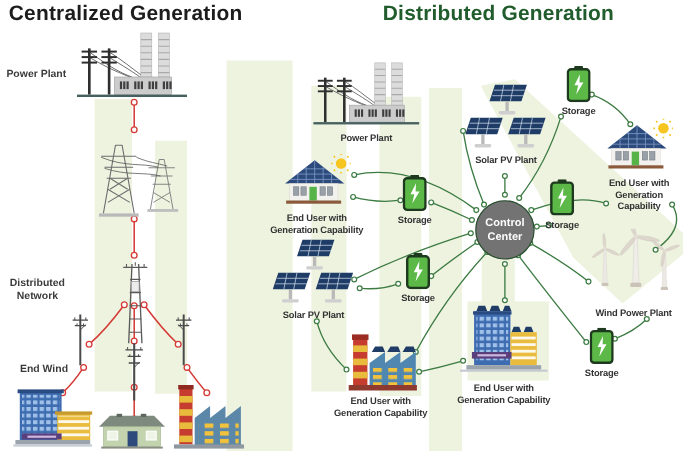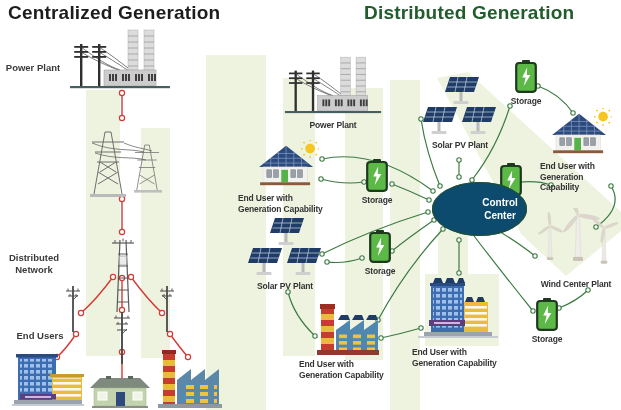--- a/index.html
+++ b/index.html
@@ -1,28 +1,28 @@
 <!DOCTYPE html>
 <html><head>
 <meta charset="utf-8">
 <style>
   html,body{margin:0;padding:0;background:#fff;}
   .canvas{position:relative;width:621px;height:410px;background:#fff;overflow:hidden;
           font-family:"Liberation Sans",sans-serif;}
   .abs{position:absolute;}
   .title{font-weight:800;font-size:19px;letter-spacing:.2px;white-space:nowrap;}
   .title.left{color:#1d1d1d;}
-  .title.right{color:#215c2d;margin-left:16px;}
+  .title.right{color:#215c2d;}
   .stage-label{font-weight:700;font-size:9.5px;color:#3a3a3a;text-align:center;line-height:1.25;}
   .node{display:flex;flex-direction:column;align-items:center;}
-  .node-label{font-weight:700;font-size:8.5px;color:#333;line-height:1.25;
+  .node-label{font-weight:700;font-size:8.5px;color:#333;text-align:center;line-height:1.25;
               letter-spacing:-0.15px;margin-top:3px;}
-  .cc{width:54px;height:54px;border-radius:50%;background:#0c4a6e;display:flex;align-items:center;
+  .cc{width:54px;height:54px;border-radius:50%;background:#737373;display:flex;align-items:center;
       justify-content:center;text-align:center;color:#fff;font-weight:700;font-size:10px;line-height:1.3;
-      box-shadow:0 0 0 1px #24512b inset;padding-left:41px;}
+      box-shadow:0 0 0 1px #24512b inset;}
   .cc span{width:44px;}
   svg{display:block;}
 </style>
 </head>
 <body>
 
 <div class="canvas">
 
   <svg class="abs" style="left:0;top:0" width="621" height="410">
     <g fill="#eef3e0">
@@ -232,21 +232,21 @@
     </svg>
   </div>
   <div class="abs" style="left:111px;top:308px">
     <svg width="22" height="58" viewBox="0 0 22 58" stroke="#4a4a4a" fill="none">
       <path d="M11,56 V4" stroke-width="1.9"></path>
         <path d="M3,10 h16 M5,16 h12 M6,22 h10" stroke-width="1.2"></path>
       <path d="M5,10 v-2.5 M17,10 v-2.5 M7,16 v-2 M15,16 v-2 M11,26 L16,21" stroke-width="0.9"></path>
     </svg>
   </div>
 
-  <div class="abs stage-label" style="left:4px;top:330px;width:72px">End Users</div>
+  <div class="abs stage-label" style="left:4px;top:330px;width:72px">End Wind</div>
 
   <div class="abs" style="left:12px;top:352px">
     <svg width="72" height="56" viewBox="0 0 72 56">
       <defs>
           <pattern id="winL" width="6" height="6" patternUnits="userSpaceOnUse">
             <rect width="4" height="3.6" fill="#9fc0e8"></rect>
           </pattern>
             <pattern id="strL" width="6" height="6" patternUnits="userSpaceOnUse">
             <rect width="6" height="2.6" fill="#ffffff" opacity="0.9"></rect>
           </pattern>
@@ -455,21 +455,21 @@
           <g transform="rotate(100)">
               <ellipse cx="9" cy="0" rx="9" ry="1.7"></ellipse>
             </g>
           <g transform="rotate(220)">
               <ellipse cx="9" cy="0" rx="9" ry="1.7"></ellipse>
             </g>
           </g>
         <circle r="1.8" fill="#e4ddd3"></circle>
         </g>
     </svg>
-    <div class="node-label" style="white-space:nowrap">Wind Center Plant</div>
+    <div class="node-label" style="white-space:nowrap">Wind Power Plant</div>
   </div>
 
   <div class="abs node" style="left:521px;top:298px;width:52px">
     <svg width="22" height="33" viewBox="0 0 22 33">
       <rect x="7" y="0" width="8" height="4" rx="1" fill="#1e3a1e"></rect>
       <rect x="1.2" y="3" width="19.6" height="28.8" rx="3" fill="#5cb947" stroke="#1e3a1e" stroke-width="2.2"></rect>
       <path d="M12.2 7.5 L7.2 17.5 h3.4 L8.8 26 L15.4 15 h-3.6 Z" fill="#fff"></path>
     </svg>
     <div class="node-label">Storage</div>
   </div>

